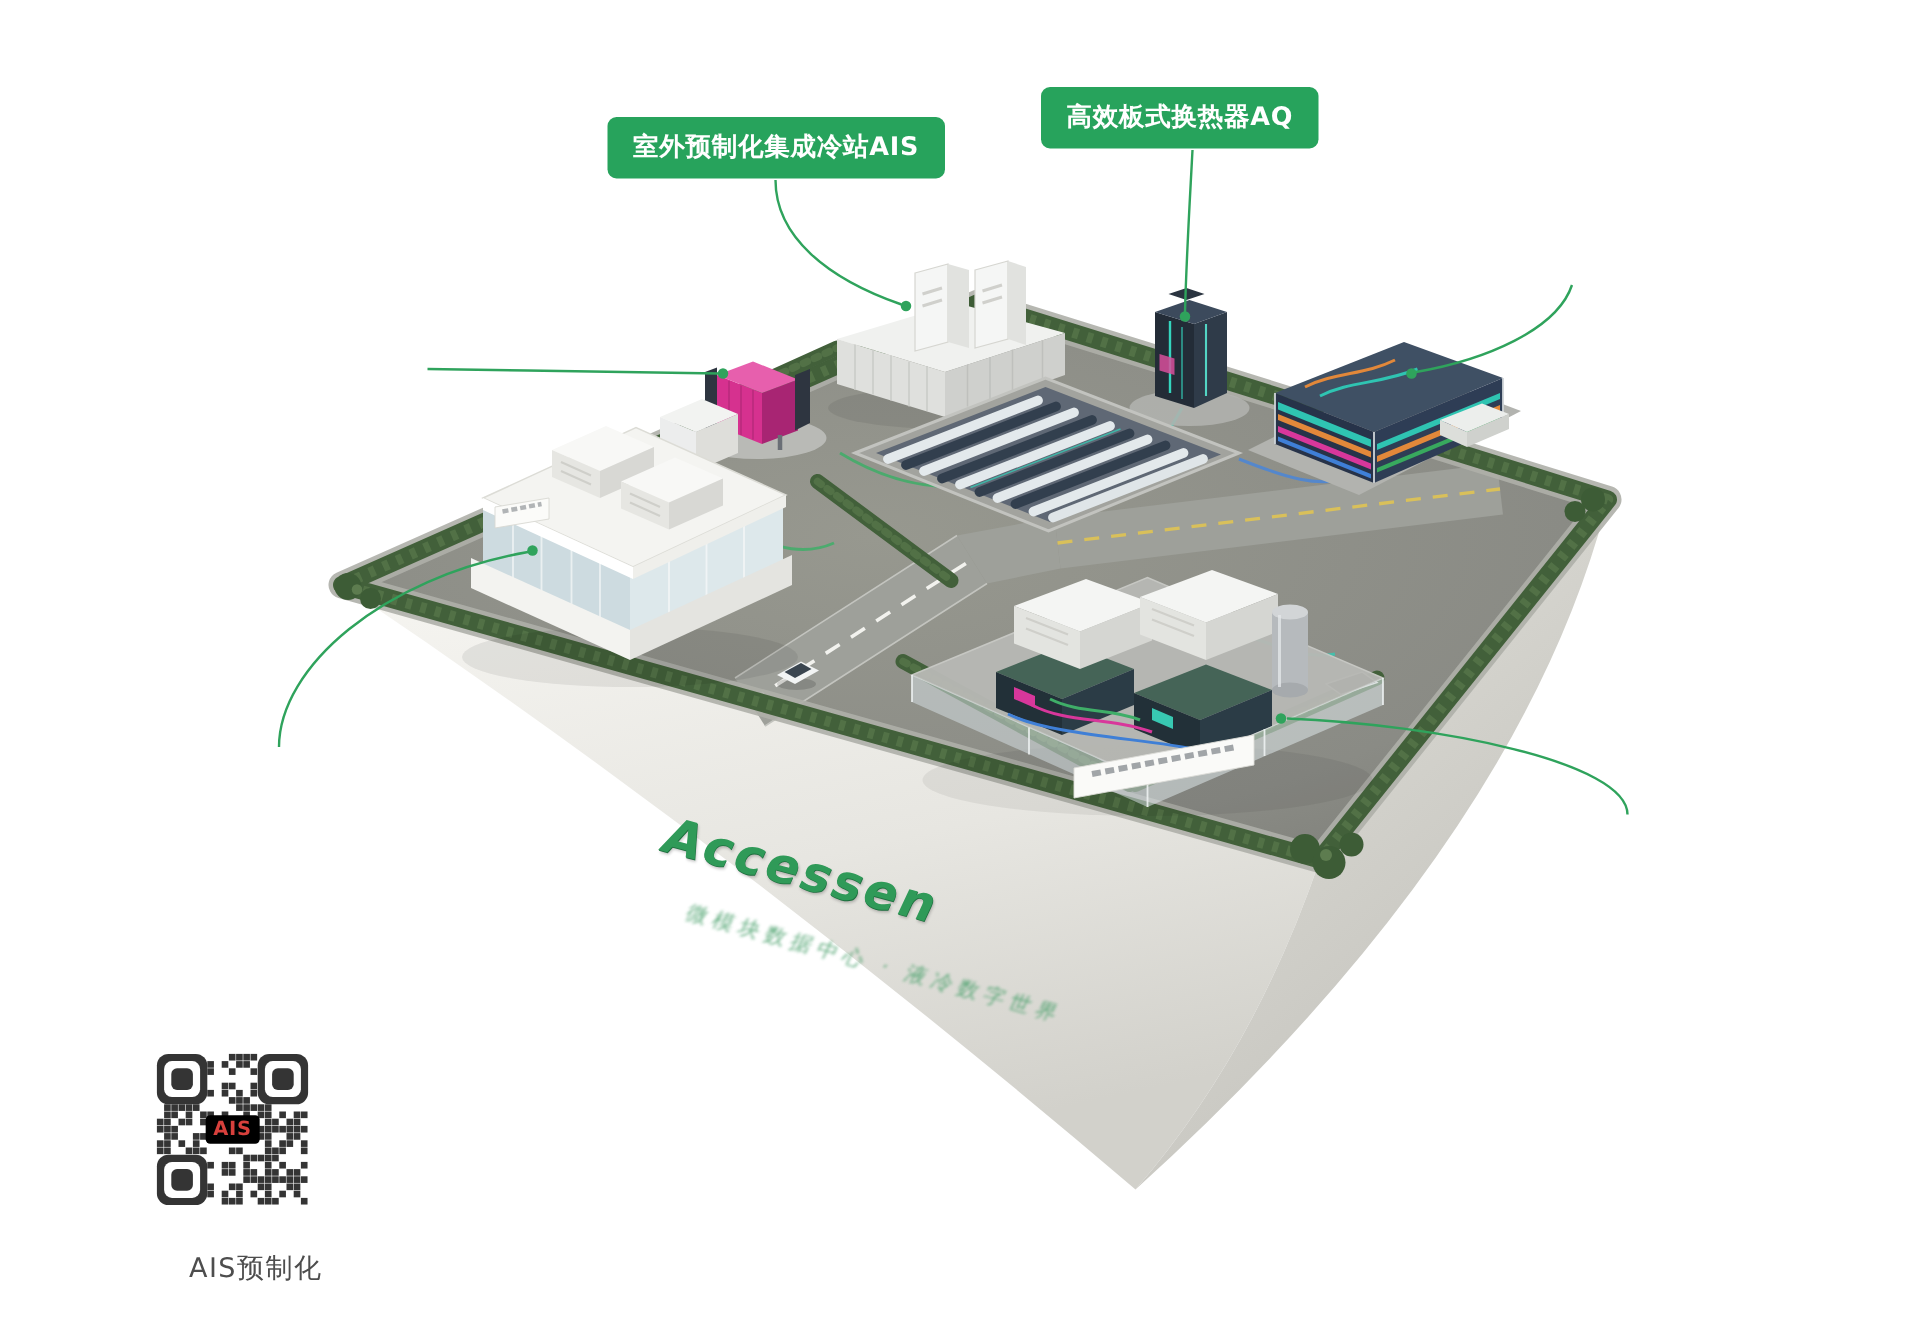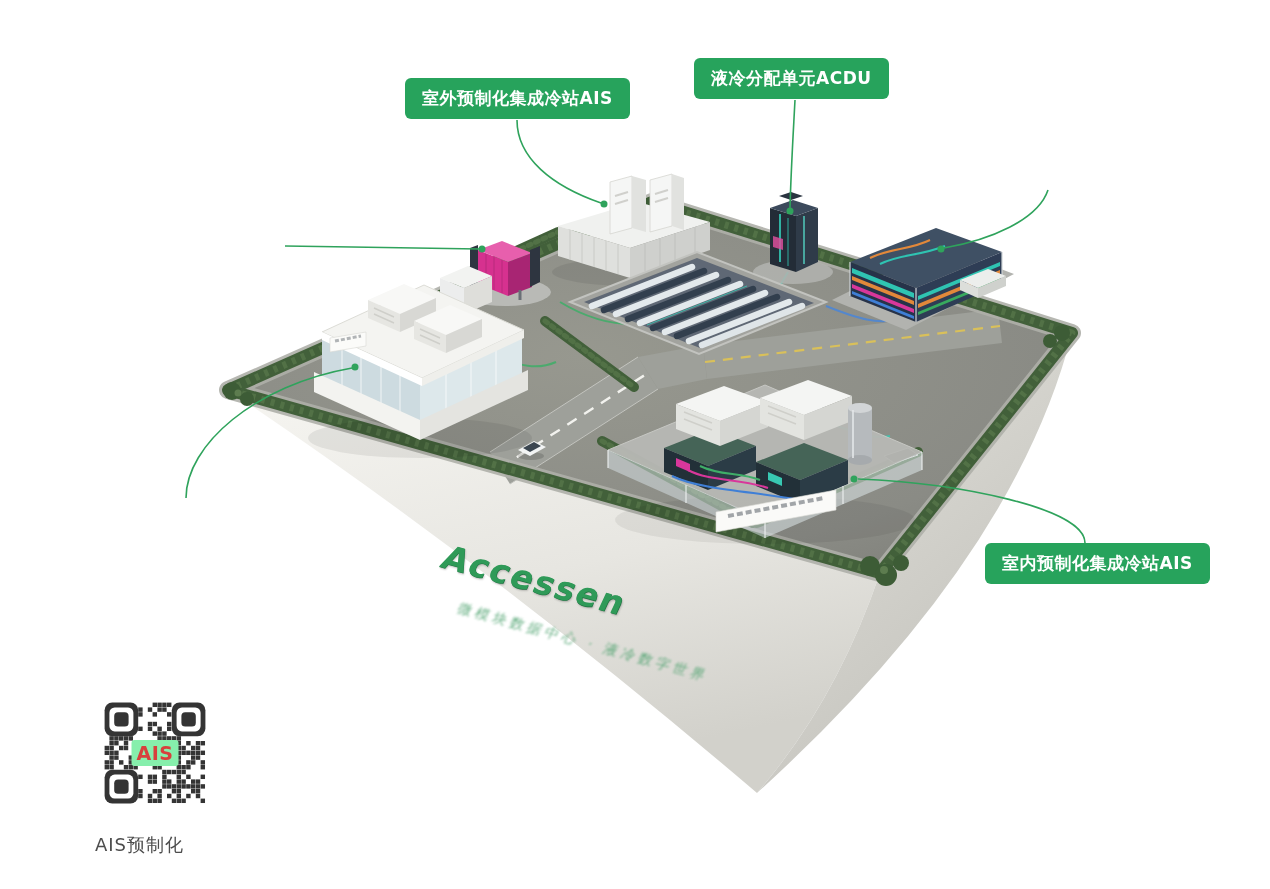--- a/index.html
+++ b/index.html
@@ -21,25 +21,25 @@
   }
   .tagline{
     position:absolute;left:462px;top:600px;color:#49a06b;font-size:14px;letter-spacing:4px;
     transform:rotate(15.5deg) skewX(-10deg);transform-origin:left top;
     filter:blur(1.1px);opacity:.85;white-space:nowrap;
   }
   .qr-wrap{position:absolute;left:95px;top:693px;width:120px;height:120px;}
   .qr-wrap svg{position:absolute;left:0;top:0;}
   .qr-label{
     position:absolute;left:50%;top:50%;transform:translate(-50%,-50%);
-    background:#86efac;color:#d8403c;font-weight:bold;font-size:19px;
+    background:#000000;color:#d8403c;font-weight:bold;font-size:13px;
     padding:2px 5px;border-radius:3px;letter-spacing:.5px;
   }
   .qr-caption{
-    position:absolute;left:95px;top:833px;width:120px;text-align:left;
+    position:absolute;left:95px;top:833px;width:120px;text-align:right;
     font-size:18px;color:#4d4d4d;letter-spacing:1px;
   }
 </style>
 </head>
 <body>
 
 <div class="stage">
 
   <svg class="scene" viewBox="0 0 1270 889">
     <defs>
@@ -294,22 +294,21 @@
         <circle cx="790" cy="211" r="3.5"></circle>
         <circle cx="941" cy="249" r="3.5"></circle>
         <circle cx="482" cy="249" r="3.5"></circle>
         <circle cx="355" cy="367" r="3.5"></circle>
         <circle cx="854" cy="479" r="3.5"></circle>
       </g>
     </g>
   </svg>
 
   <div class="callout" style="left:405px;top:78px">室外预制化集成冷站AIS</div>
-  <div class="callout" style="left:694px;top:58px">液冷分配单元ACDU</div>
-  <div class="callout" style="left:985px;top:543px">室内预制化集成冷站AIS</div>
+  <div class="callout" style="left:694px;top:58px">高效板式换热器AQ</div>
 
   <div class="brand">Accessen</div>
   <div class="tagline">微模块数据中心 · 液冷数字世界</div>
 
   <div class="qr-wrap">
     <svg id="qr-cells" width="120" height="120" viewBox="0 0 120 120">
         <rect x="0" y="0" width="120" height="120" fill="#fff"></rect>
         <rect x="57.60" y="9.60" width="4.42" height="4.42" fill="#343434"></rect>
         <rect x="62.40" y="9.60" width="4.42" height="4.42" fill="#343434"></rect>
         <rect x="67.20" y="9.60" width="4.42" height="4.42" fill="#343434"></rect>

